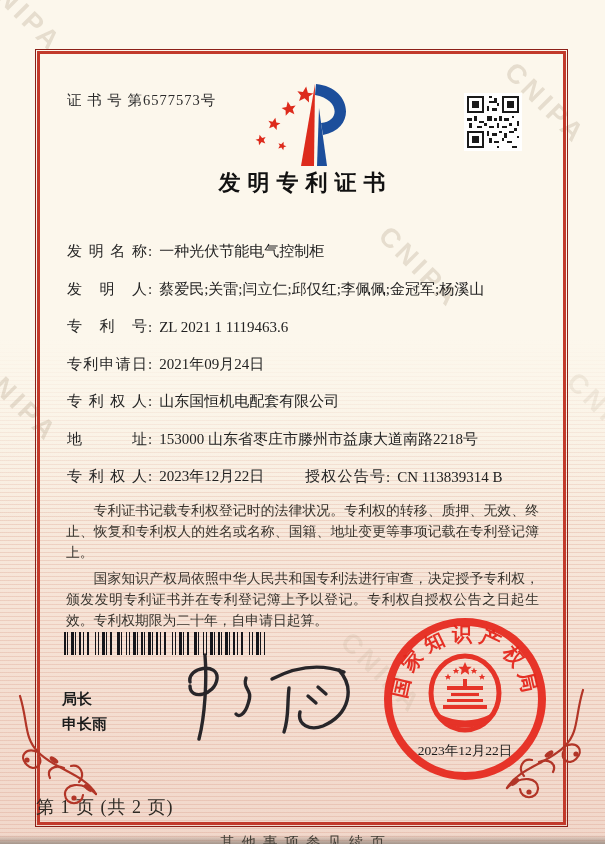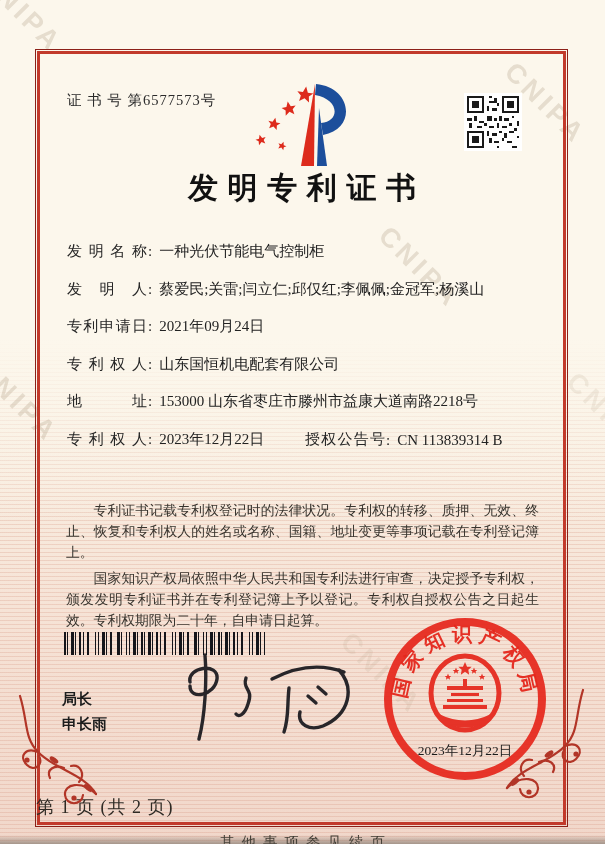--- a/index.html
+++ b/index.html
@@ -22,21 +22,21 @@
   .frame-outer{position:absolute;left:35px;top:49px;width:531px;height:776px;
     border:1px solid #8c2018;z-index:2;}
   .frame-inner{position:absolute;left:1px;top:1px;right:1px;bottom:1px;
     border:3px solid #c23a2b;}
   
   .content{position:absolute;inset:0;z-index:3;}
   .cert-no{position:absolute;left:67px;top:91px;font-size:14.5px;color:#2b2b2b;letter-spacing:1px;text-align:right;}
   .logo{position:absolute;left:252px;top:80px;}
   .qr{position:absolute;left:464px;top:93px;background:#fff;padding:3px;}
   .title{position:absolute;left:36px;top:168px;width:532px;text-align:center;
-    font-size:30px;font-weight:bold;color:#111;letter-spacing:0.32em;text-indent:0.32em;}
+    font-size:22px;font-weight:bold;color:#111;letter-spacing:0.32em;text-indent:0.32em;}
   
   .fields{position:absolute;left:67px;top:242px;width:470px;font-size:15px;color:#262626;}
   .frow{height:17px;margin-bottom:20.5px;white-space:nowrap;position:relative;}
   .flabel{display:inline-block;width:80px;text-align:justify;text-align-last:justify;
     -moz-text-align-last:justify;vertical-align:bottom;}
   .fcolon{display:inline-block;margin:0 7px 0 1px;}
   .fvalue{color:#222;}
   .fpair2{position:absolute;left:238px;top:0;}
   
   .paras{position:absolute;left:66px;top:501px;width:473px;font-size:13.8px;
@@ -149,20 +149,23 @@
     <div class="title">发明专利证书</div>
 
     <div class="fields">
       <div class="frow">
         <span class="flabel">发明名称</span><span class="fcolon">:</span><span class="fvalue">一种光伏节能电气控制柜</span>
       </div>
       <div class="frow">
         <span class="flabel">发明人</span><span class="fcolon">:</span><span class="fvalue">蔡爱民;关雷;闫立仁;邱仅红;李佩佩;金冠军;杨溪山</span>
       </div>
       <div class="frow">
+        <span class="flabel">专利号</span><span class="fcolon">:</span><span class="fvalue">ZL 2021 1 1119463.6</span>
+      </div>
+      <div class="frow">
         <span class="flabel">专利申请日</span><span class="fcolon">:</span><span class="fvalue">2021年09月24日</span>
       </div>
       <div class="frow">
         <span class="flabel">专利权人</span><span class="fcolon">:</span><span class="fvalue">山东国恒机电配套有限公司</span>
       </div>
       <div class="frow">
         <span class="flabel">地址</span><span class="fcolon">:</span><span class="fvalue">153000 山东省枣庄市滕州市益康大道南路2218号</span>
       </div>
       <div class="frow">
         <span class="flabel">专利权人</span><span class="fcolon">:</span><span class="fvalue">2023年12月22日</span>

